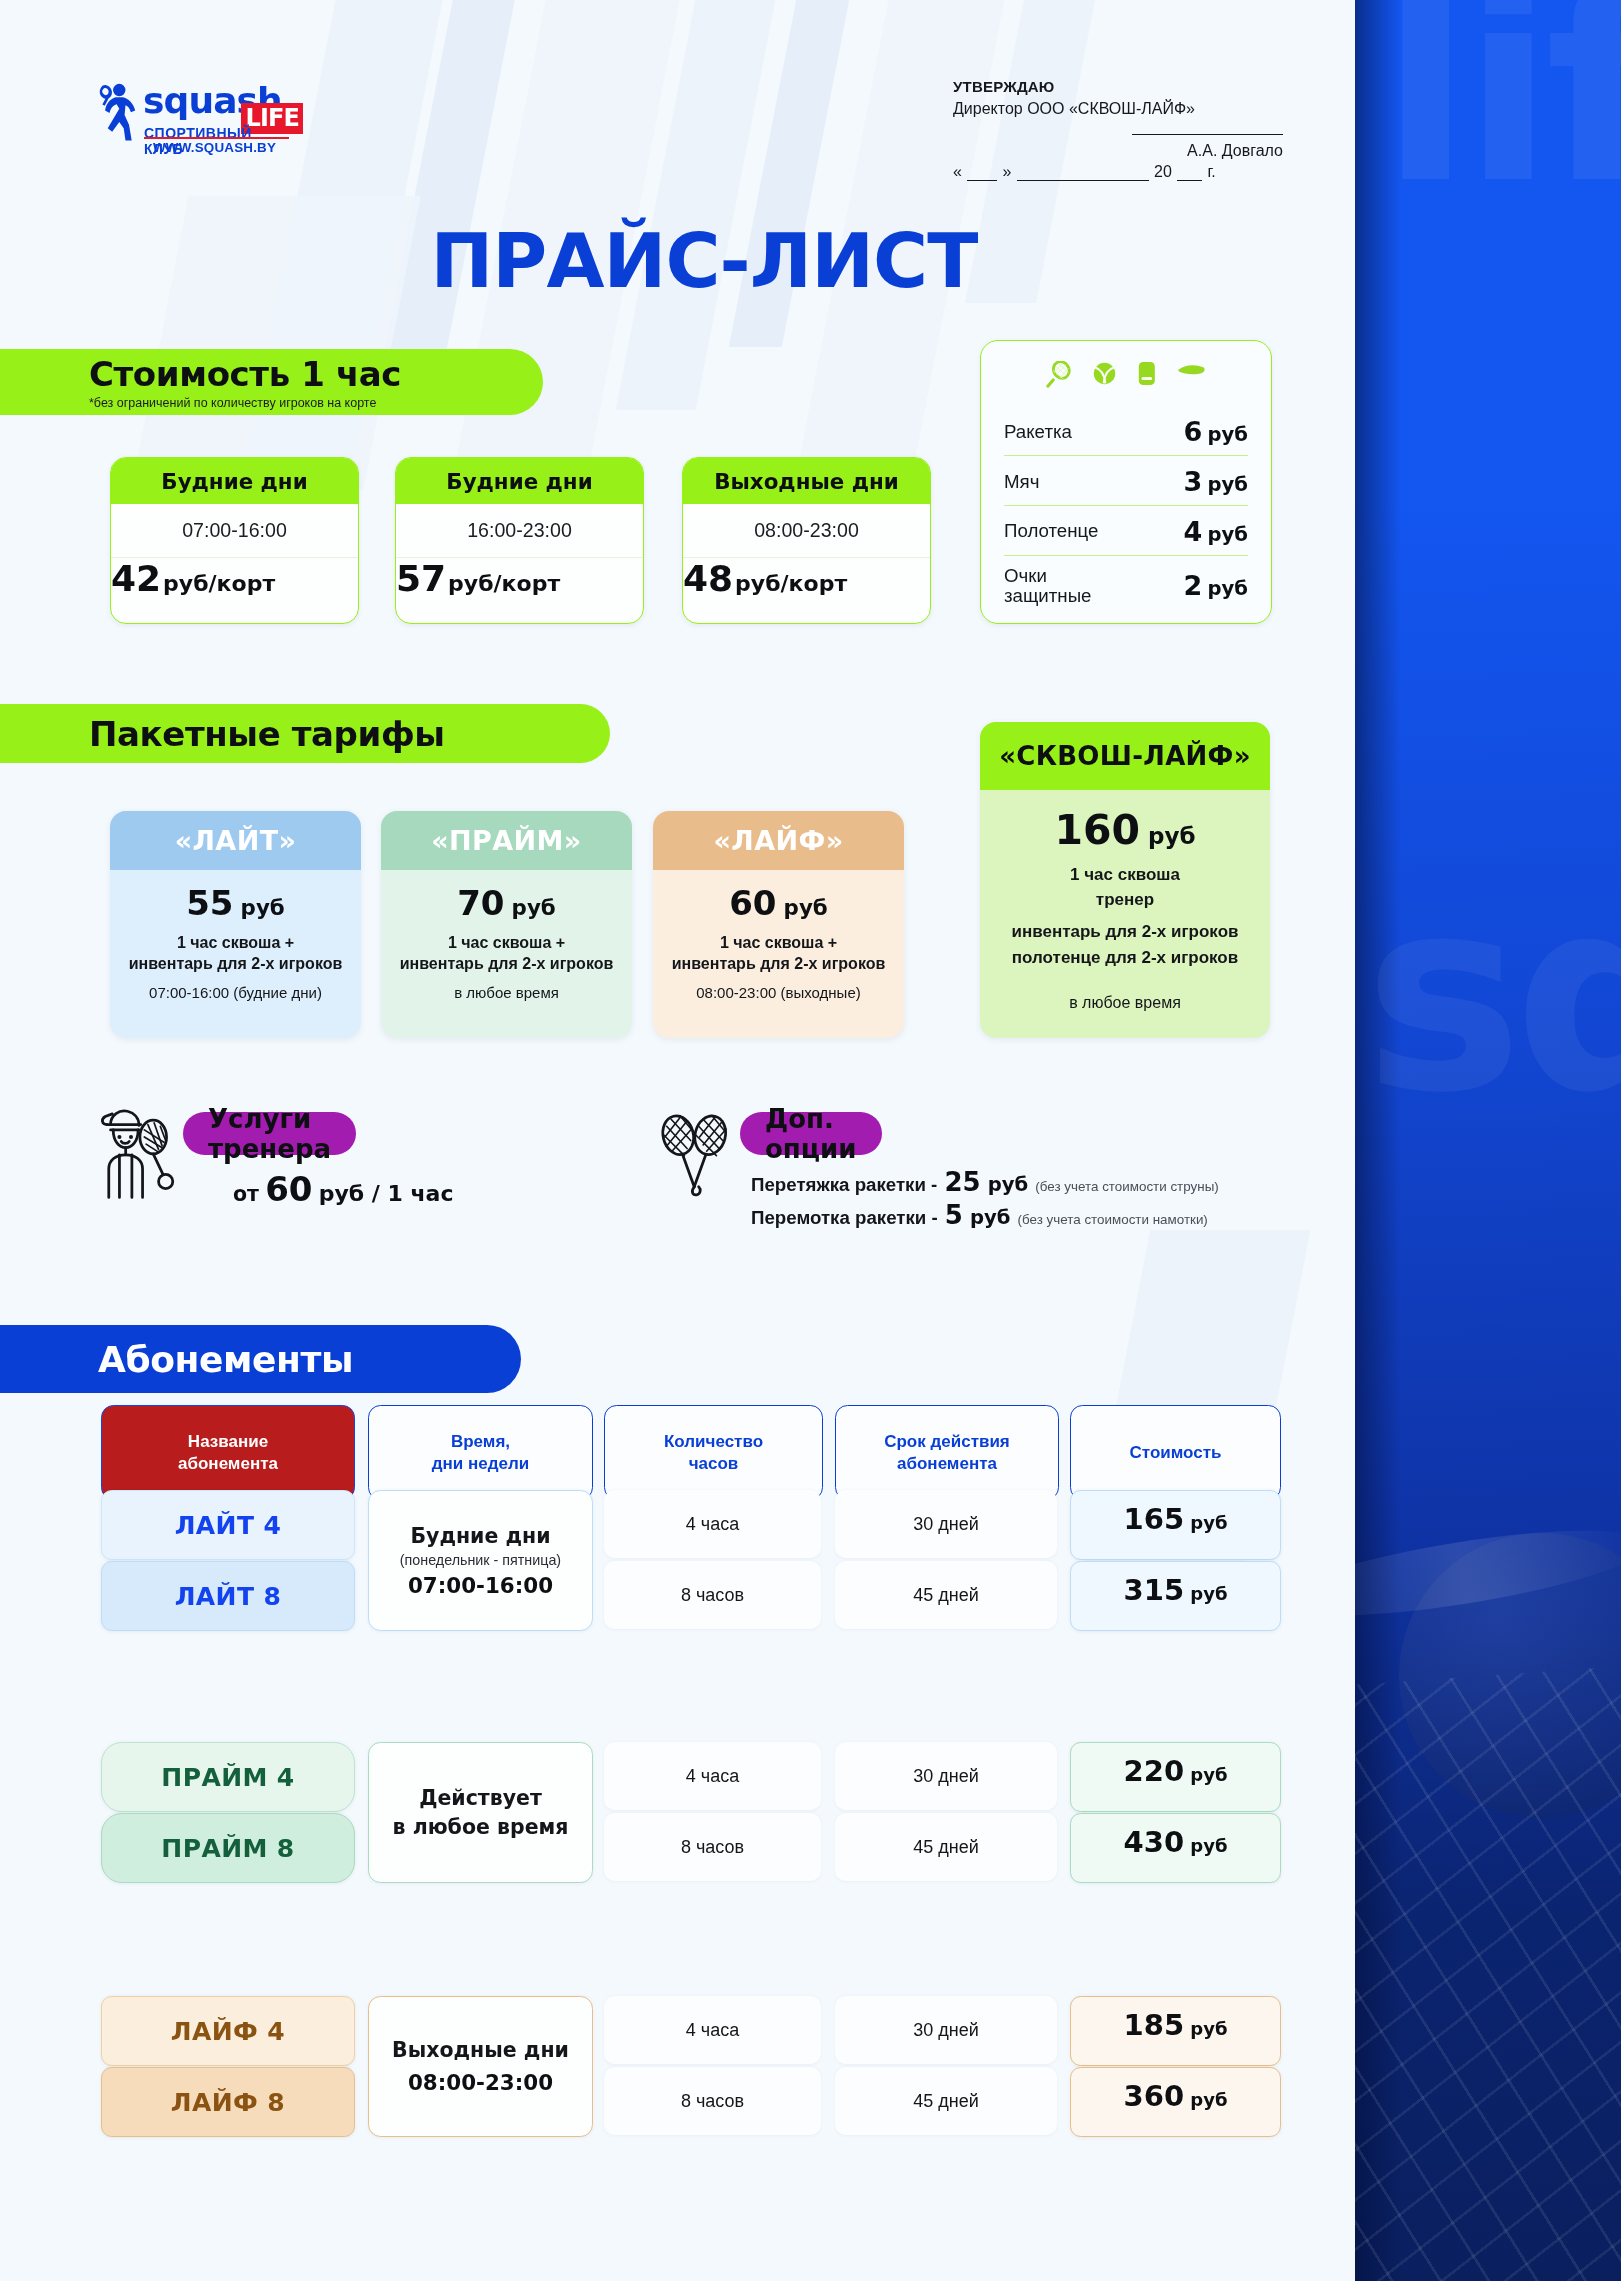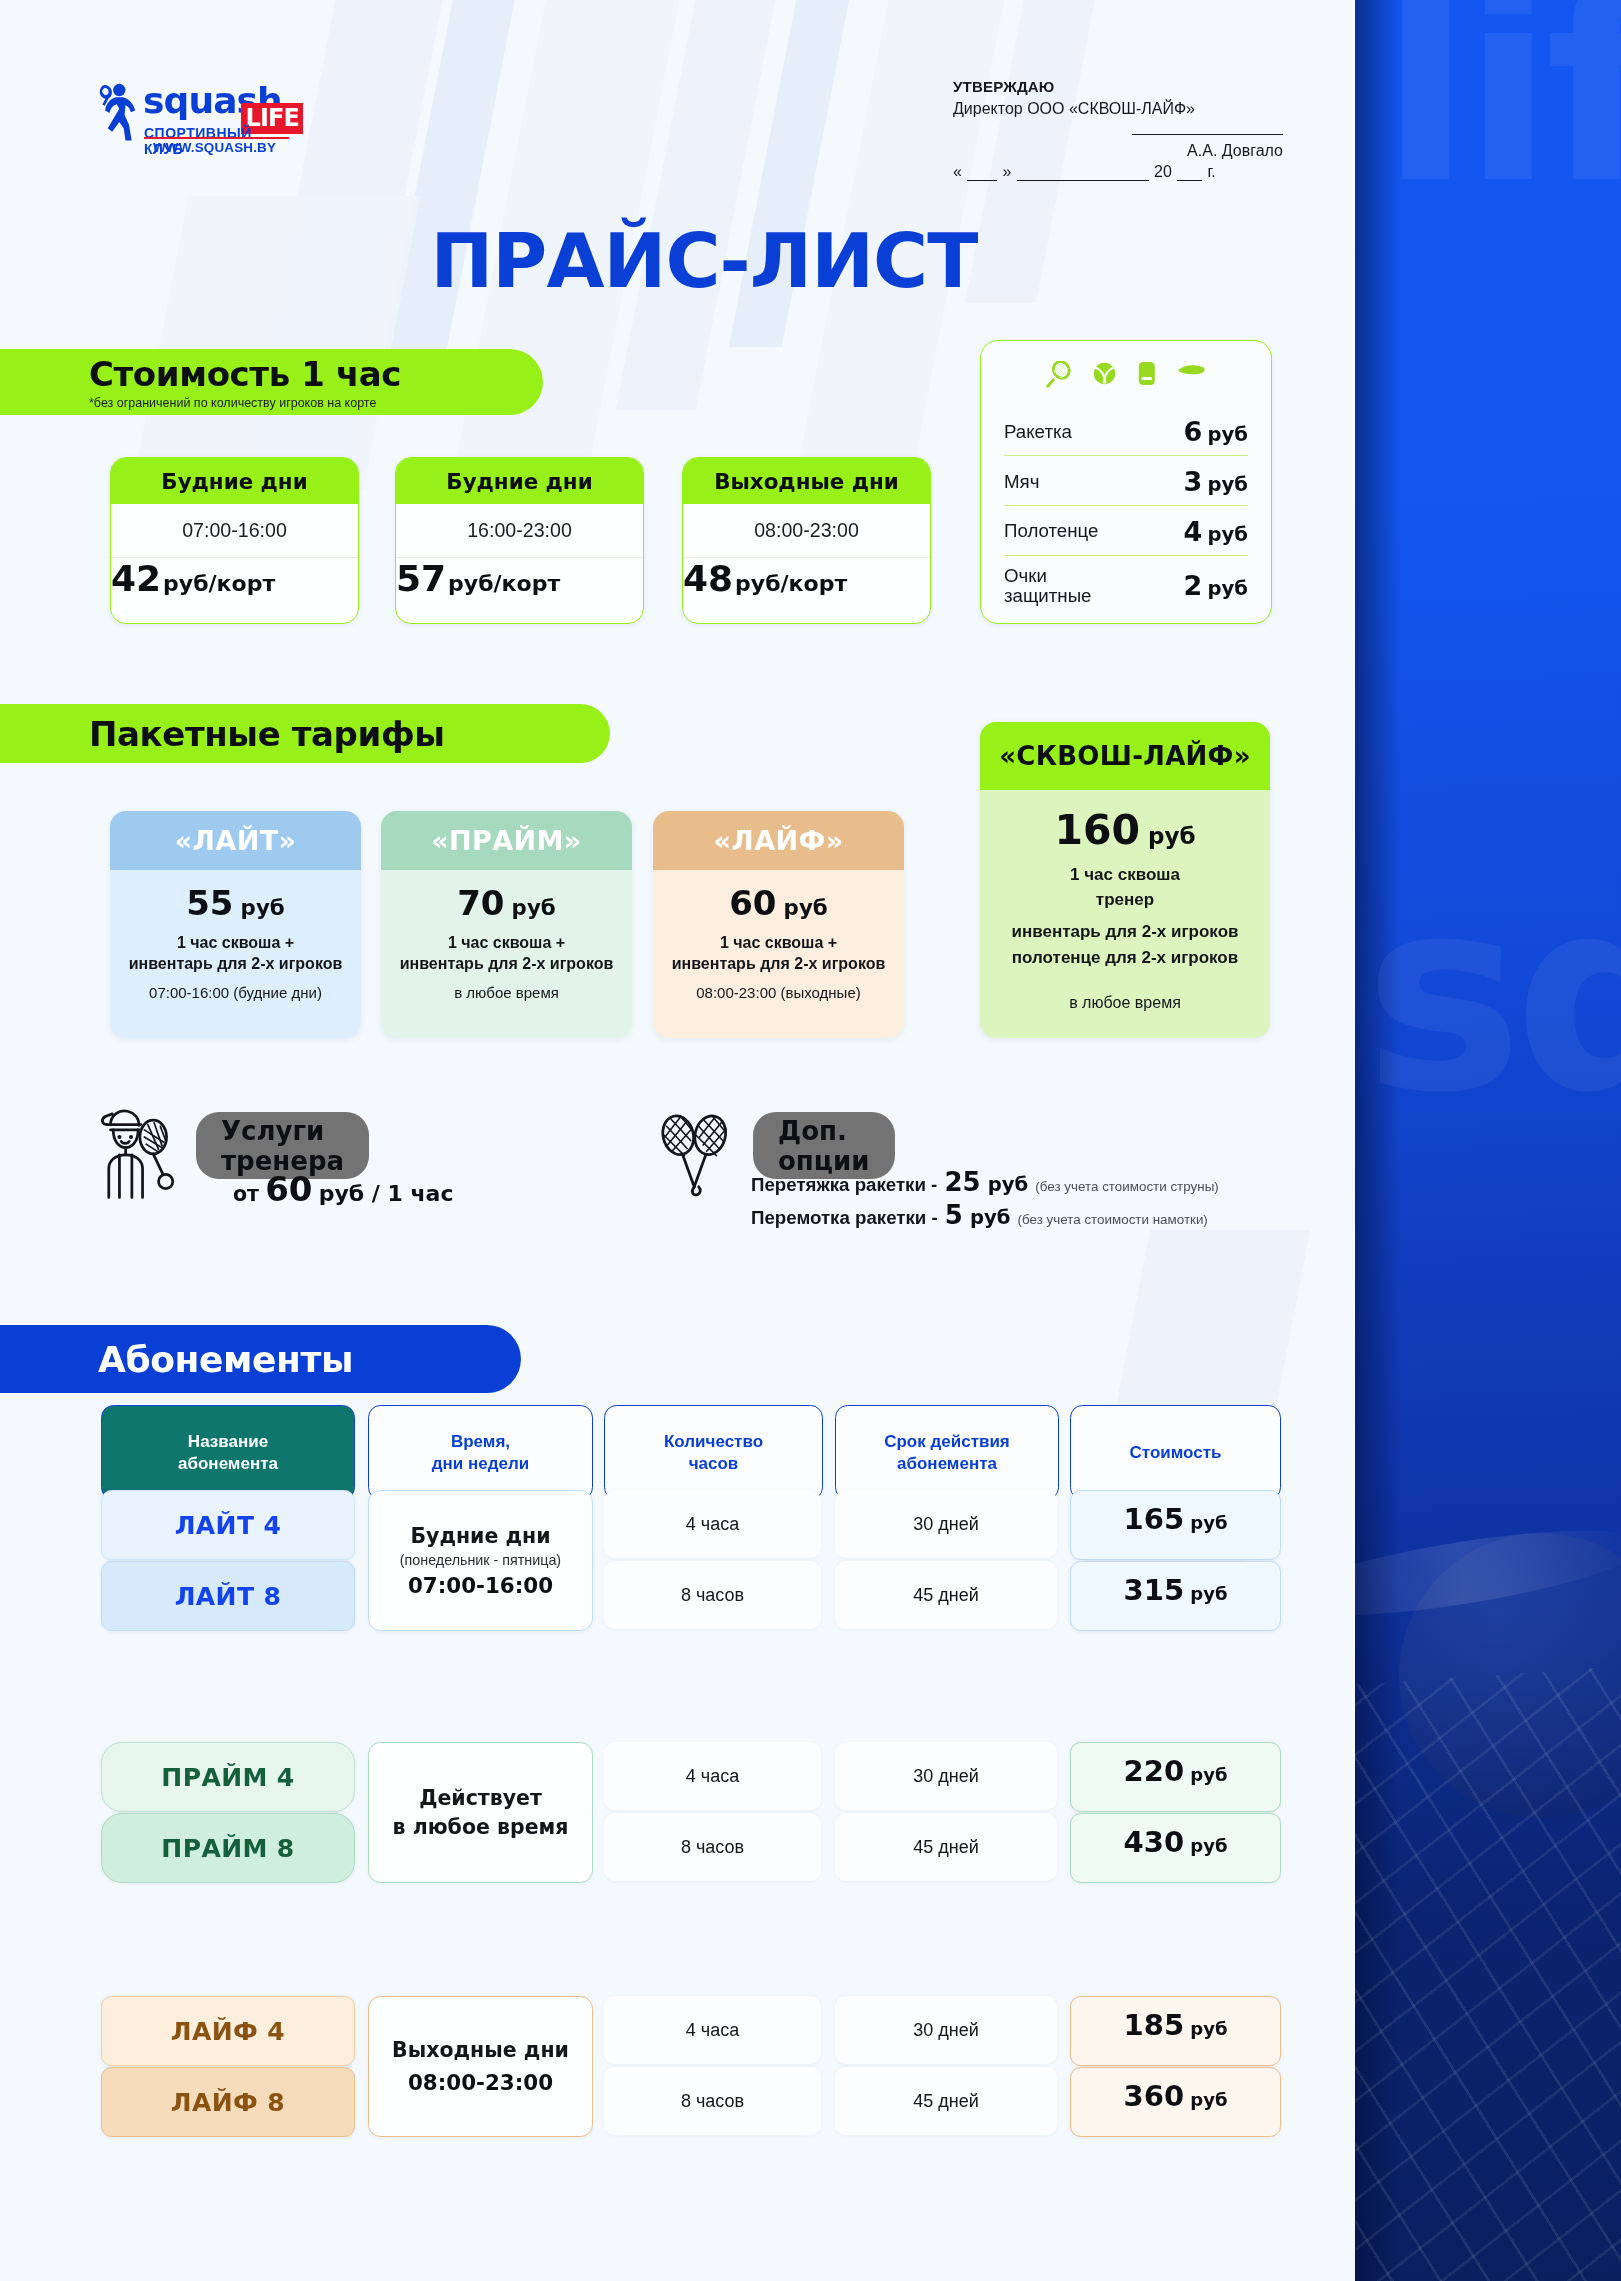--- a/index.html
+++ b/index.html
@@ -191,22 +191,22 @@
   .sqlife .amt span{font-size:23px;font-weight:700;color:#0d0f12;font-family:"DejaVu Sans",sans-serif;}
   .sqlife .ln{font-size:17px;font-weight:700;color:#14161a;margin-top:9.8px;line-height:1.3;}
   .sqlife .note{font-size:16px;color:#14161a;margin-top:25px;}
 
   
   .svc{position:absolute;top:1105px;}
   #svc-trainer{left:98px;}
   #svc-extra{left:655px;}
   .svc .icon{position:absolute;left:0;top:0;}
   .svc .tag{
-    position:absolute;left:98px;top:7.1px;height:43px;background:#737373;border-radius:23px;
-    display:flex;align-items:center;padding:12px 25px;
+    position:absolute;left:85px;top:7.1px;height:43px;background:#a21caf;border-radius:23px;
+    display:flex;align-items:center;padding:0 25px;
     font-size:26px;font-weight:700;color:#0d0f12;font-family:"DejaVu Sans",sans-serif;
   }
   #svc-trainer .rate{
     position:absolute;left:135px;top:64px;display:flex;align-items:baseline;gap:6.2px;white-space:nowrap;
   }
   #svc-trainer .rate .pre{font-size:20.5px;font-weight:700;color:#0d0f12;font-family:"DejaVu Sans",sans-serif;}
   #svc-trainer .rate .num{font-size:34px;font-weight:700;color:#0d0f12;font-family:"DejaVu Sans",sans-serif;}
   #svc-trainer .rate .unit{font-size:22px;font-weight:700;color:#0d0f12;font-family:"DejaVu Sans",sans-serif;}
   #svc-extra .opts{position:absolute;left:96px;top:62px;white-space:nowrap;}
   #svc-extra .opt{display:flex;align-items:baseline;gap:7.1px;margin-bottom:2.7px;}
@@ -214,21 +214,21 @@
   #svc-extra .opt .num{font-size:26px;font-weight:700;color:#0d0f12;font-family:"DejaVu Sans",sans-serif;}
   #svc-extra .opt .unit{font-size:19.6px;font-weight:700;color:#0d0f12;font-family:"DejaVu Sans",sans-serif;}
   #svc-extra .opt .fine{font-size:13.4px;color:#4a4e57;}
 
   
   .th{
     position:absolute;top:1405px;height:93px;border:1.8px solid #0a3fd6;border-radius:12.5px;
     display:flex;align-items:center;justify-content:center;text-align:center;
     font-size:17px;font-weight:700;color:#0a3fd6;background:#fbfdff;line-height:1.28;
   }
-  .th.active{background:#0f766e;color:#fff;border-color:#1343ee;}
+  .th.active{background:#b91c1c;color:#fff;border-color:#1343ee;}
   #th0{left:101px;width:252px;} #th1{left:368px;width:223px;}
   #th2{left:604px;width:217px;}  #th3{left:835px;width:222px;}
   #th4{left:1070px;width:209px;}
 
   .grp{position:absolute;left:0;width:1622px;}
   #grp0{top:1490px;} #grp1{top:1742px;} #grp2{top:1996px;}
 
   .grp .name{
     position:absolute;width:252px;height:68px;left:101px;border-radius:10.7px;
     display:flex;align-items:center;justify-content:center;

